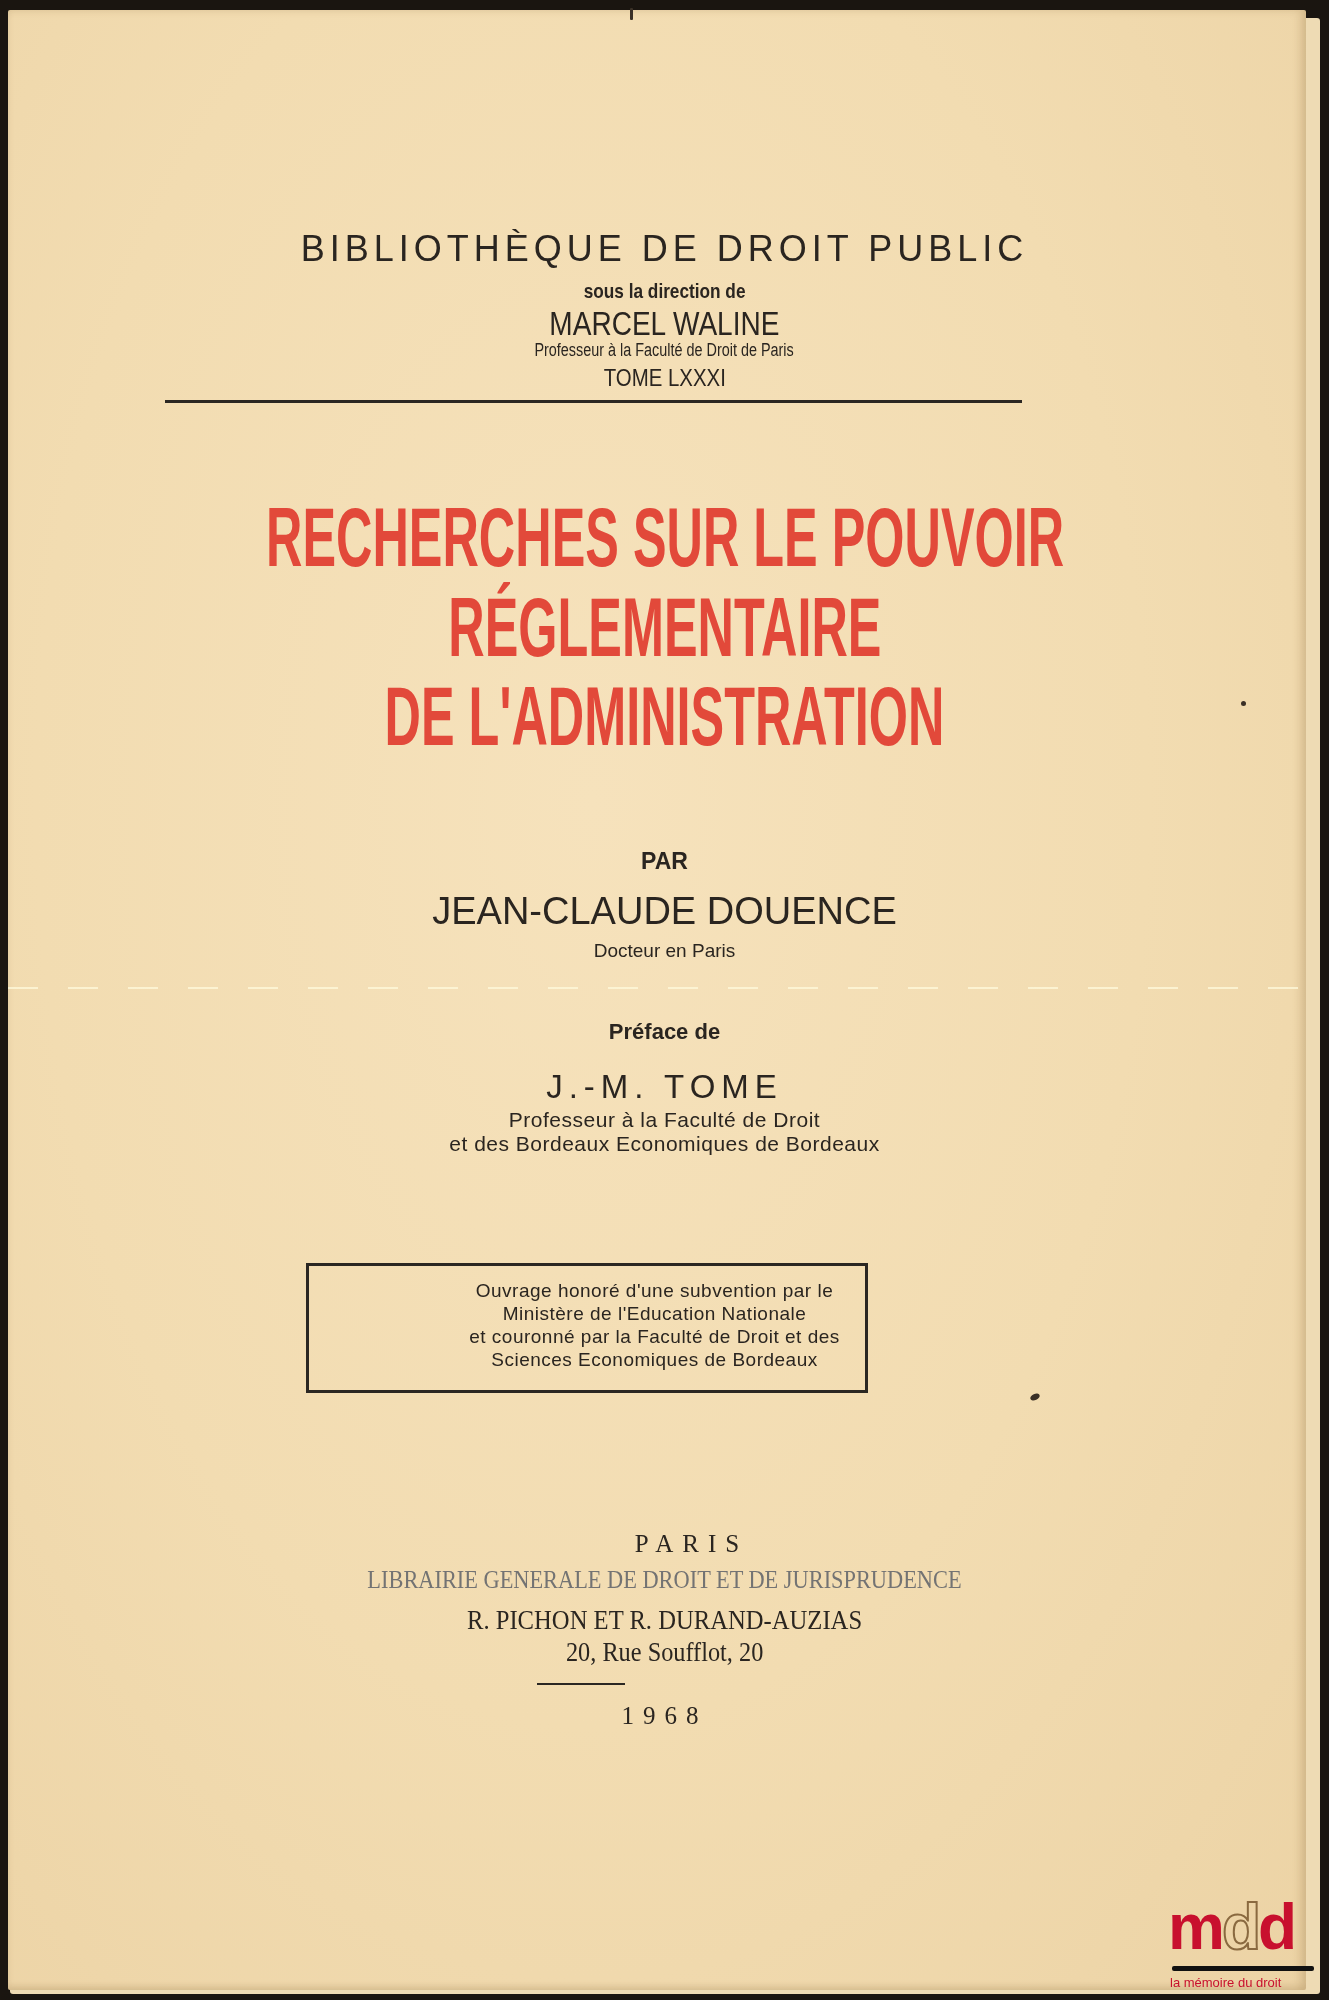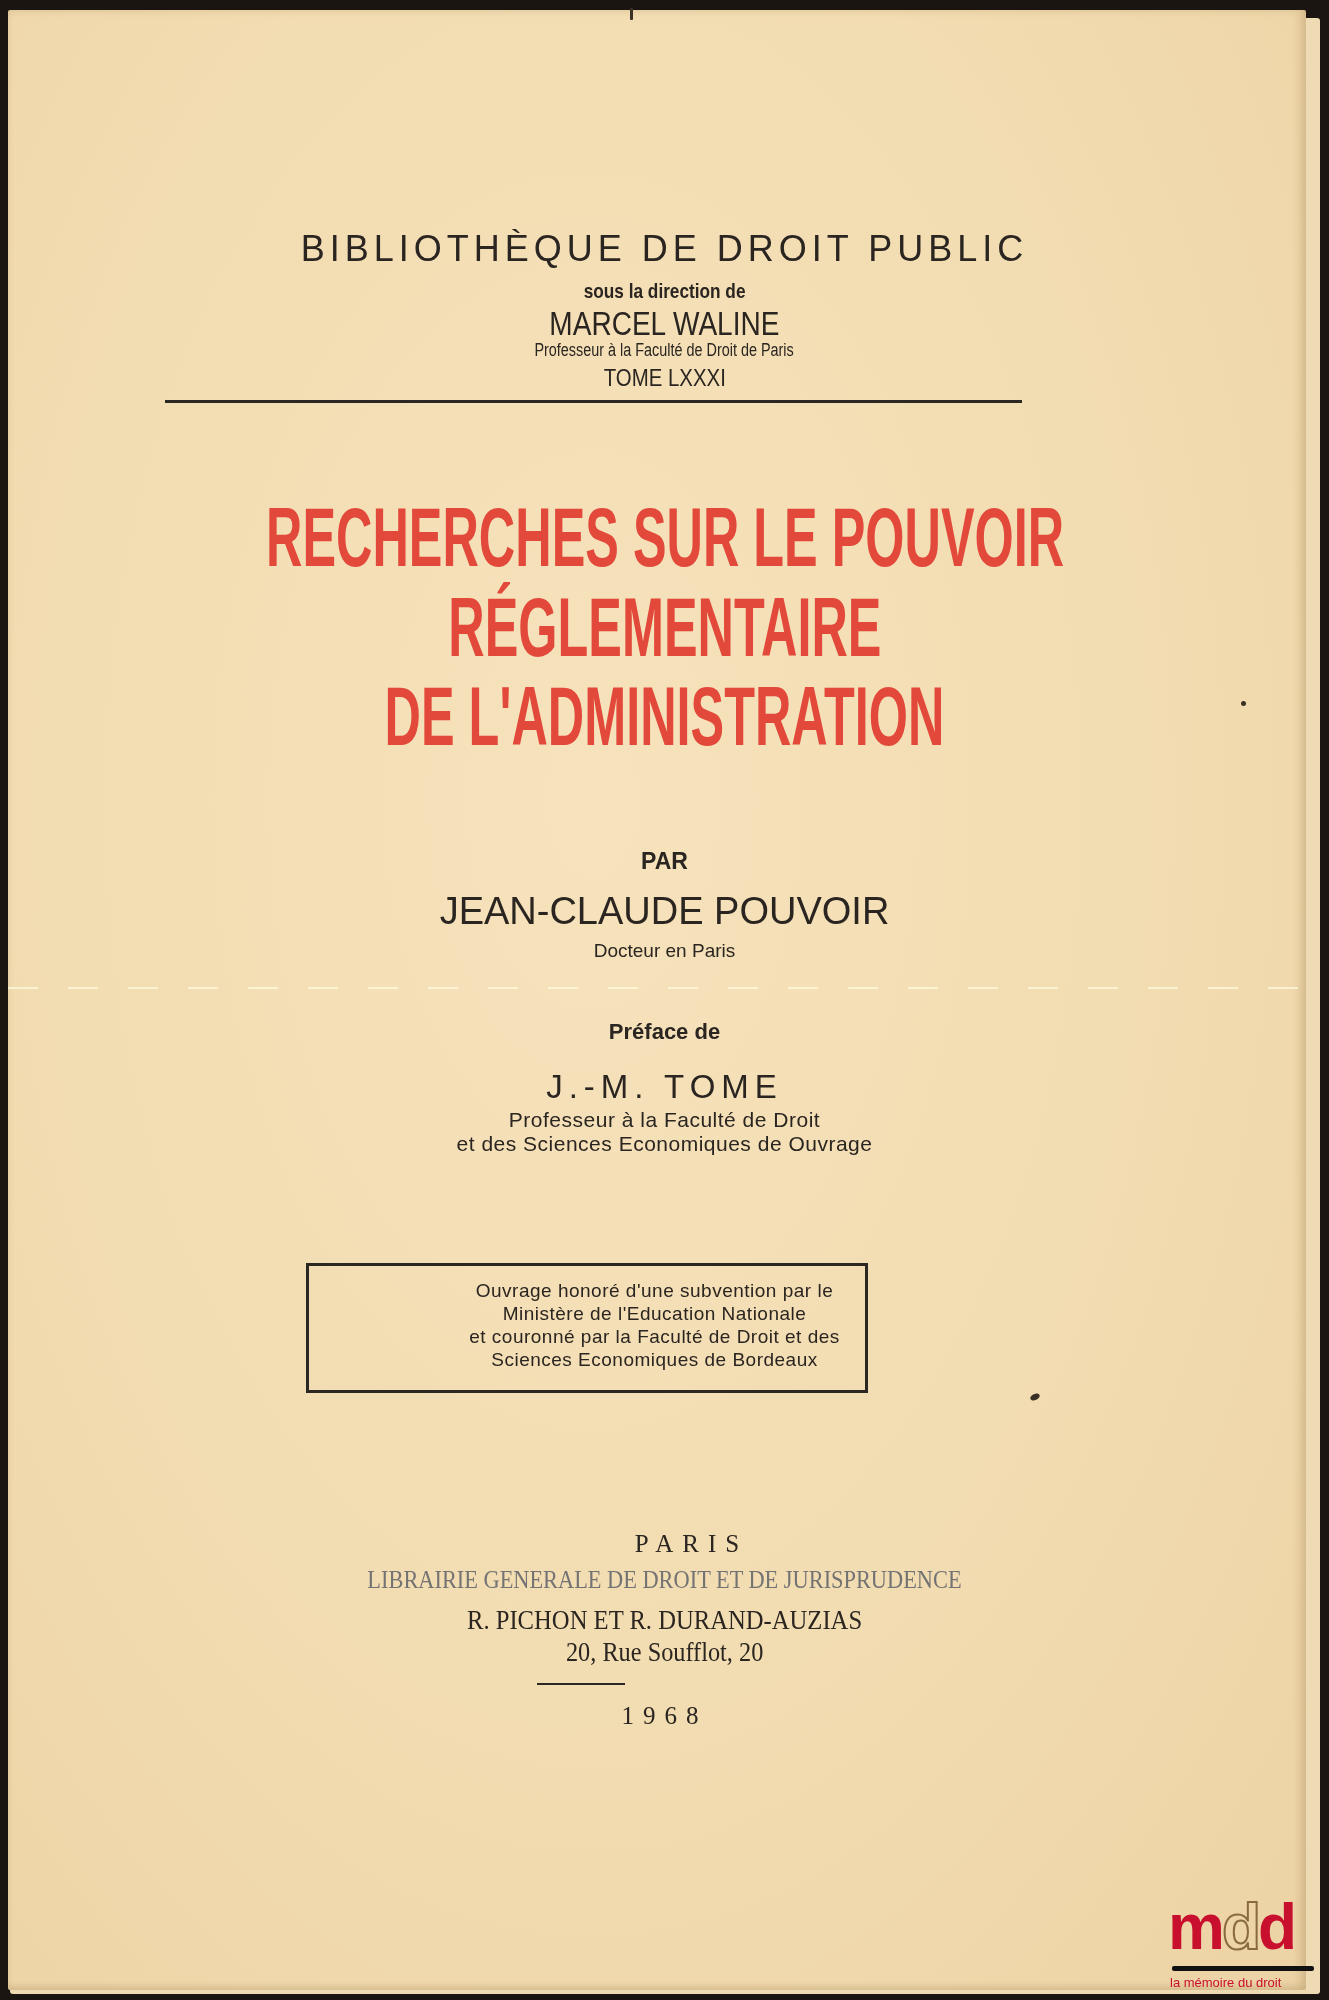--- a/index.html
+++ b/index.html
@@ -93,27 +93,27 @@
 <div class="line director"><span class="cond" style="transform:scaleX(0.85)">MARCEL WALINE</span></div>
 <div class="line director-title"><span class="cond" style="transform:scaleX(0.8)">Professeur à la Faculté de Droit de Paris</span></div>
 <div class="line tome"><span class="cond" style="transform:scaleX(0.85)">TOME LXXXI</span></div>
 <div class="rule-top"></div>
 
 <div class="line title t1"><span class="cond" style="transform:scaleX(0.6)">RECHERCHES SUR LE POUVOIR</span></div>
 <div class="line title t2"><span class="cond" style="transform:scaleX(0.6)">RÉGLEMENTAIRE</span></div>
 <div class="line title t3"><span class="cond" style="transform:scaleX(0.6)">DE L'ADMINISTRATION</span></div>
 
 <div class="line par">PAR</div>
-<div class="line author">JEAN-CLAUDE POUVOIR</div>
+<div class="line author">JEAN-CLAUDE DOUENCE</div>
 <div class="line author-title">Docteur en Paris</div>
 
 <div class="line preface">Préface de</div>
 <div class="line prefacer">J.-M. TOME</div>
 <div class="line prefacer-title1">Professeur à la Faculté de Droit</div>
-<div class="line prefacer-title2">et des Sciences Economiques de Ouvrage</div>
+<div class="line prefacer-title2">et des Bordeaux Economiques de Bordeaux</div>
 
 <div class="honor-box"></div>
 <div class="line honor h1" style="left:-10px;">Ouvrage honoré d'une subvention par le</div>
 <div class="line honor h2" style="left:-10px;">Ministère de l'Education Nationale</div>
 <div class="line honor h3" style="left:-10px;">et couronné par la Faculté de Droit et des</div>
 <div class="line honor h4" style="left:-10px;">Sciences Economiques de Bordeaux</div>
 
 <div class="line serif city">PARIS</div>
 <div class="line serif publisher"><span class="cond" style="transform:scaleX(0.86)">LIBRAIRIE GENERALE DE DROIT ET DE JURISPRUDENCE</span></div>
 <div class="line serif publisher-names"><span class="cond" style="transform:scaleX(0.88)">R. PICHON ET R. DURAND-AUZIAS</span></div>

